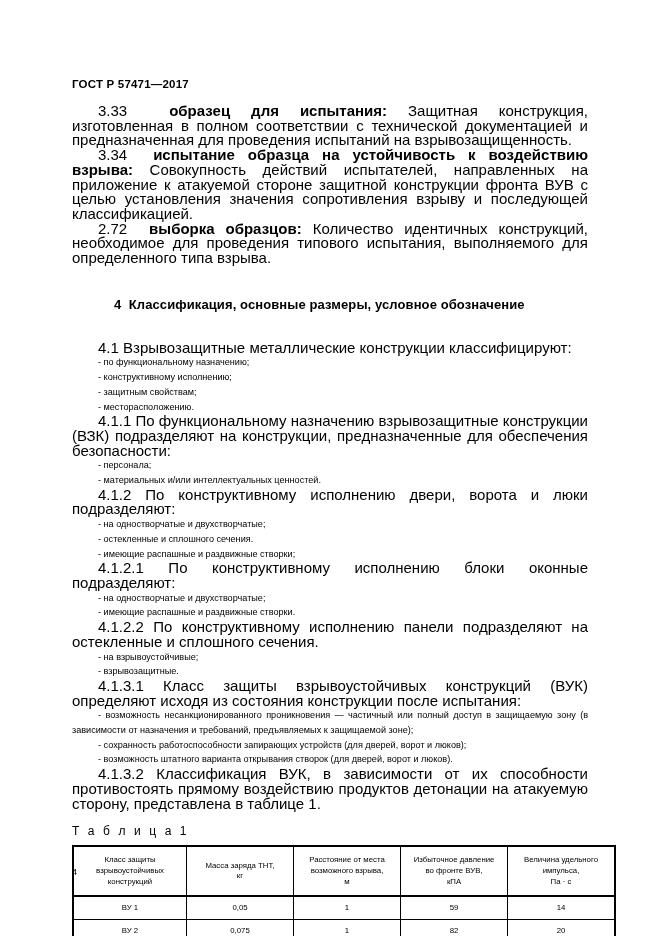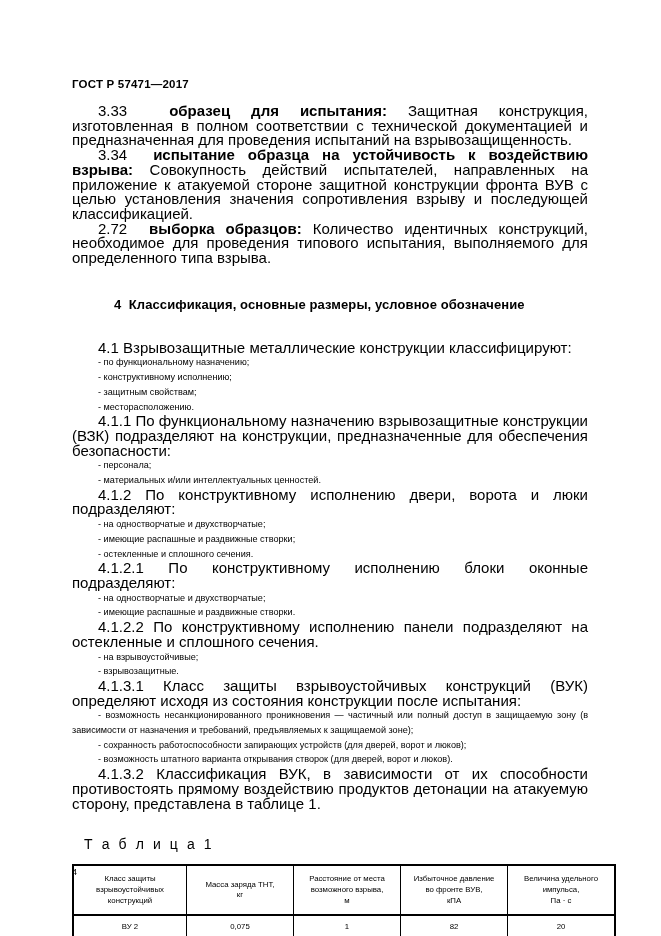--- a/index.html
+++ b/index.html
@@ -69,23 +69,23 @@
     font-weight: bold;
     line-height: 15px;
     text-indent: 26px;
     letter-spacing: 0.1px;
   }
   .gap-before-heading { height: 15px; }
   .gap-after-heading { height: 13px; }
   .gap-small { height: 13px; }
 
   .table-caption {
-    font-size: 14px;
+    font-size: 12px;
     letter-spacing: 2.6px;
-    margin: 12px;
+    margin: 0;
     padding-left: 0px;
   }
   table.gost-table {
     border-collapse: collapse;
     width: 516px;
     margin-top: 7px;
     table-layout: fixed;
   }
   table.gost-table th,
   table.gost-table td {
@@ -157,22 +157,22 @@
     <p class="dash">- конструктивному исполнению;</p>
     <p class="dash">- защитным свойствам;</p>
     <p class="dash">- месторасположению.</p>
 
     <p class="para">4.1.1  По функциональному назначению взрывозащитные конструкции (ВЗК) подразделяют на конструкции, предназначенные для обеспечения безопасности:</p>
     <p class="dash">- персонала;</p>
     <p class="dash">- материальных и/или интеллектуальных ценностей.</p>
 
     <p class="para">4.1.2  По конструктивному исполнению двери, ворота и люки подразделяют:</p>
     <p class="dash">- на одностворчатые и двухстворчатые;</p>
+    <p class="dash">- остекленные и сплошного сечения.</p>
     <p class="dash">- имеющие распашные и раздвижные створки;</p>
-    <p class="dash">- остекленные и сплошного сечения.</p>
 
     <p class="para">4.1.2.1  По конструктивному исполнению блоки оконные подразделяют:</p>
     <p class="dash">- на одностворчатые и двухстворчатые;</p>
     <p class="dash">- имеющие распашные и раздвижные створки.</p>
 
     <p class="para">4.1.2.2  По конструктивному исполнению панели подразделяют на остекленные и сплошного сечения.</p>
 
     <p class="dash">- на взрывоустойчивые;</p>
     <p class="dash">- взрывозащитные.</p>
 
@@ -192,20 +192,27 @@
         <tr>
           <th class="col-1">Класс защиты<br>взрывоустойчивых<br>конструкций</th>
           <th class="col-2">Масса заряда ТНТ,<br>кг</th>
           <th class="col-3">Расстояние от места<br>возможного взрыва,<br>м</th>
           <th class="col-4">Избыточное давление<br>во фронте ВУВ,<br>кПА</th>
           <th class="col-5">Величина удельного<br>импульса,<br>Па · с</th>
         </tr>
       </thead>
       <tbody>
           <tr>
+            <td class="col-1">ВУ 1</td>
+            <td class="col-2">0,05</td>
+            <td class="col-3">1</td>
+            <td class="col-4">59</td>
+            <td class="col-5">14</td>
+          </tr>
+          <tr>
             <td class="col-1">ВУ 2</td>
             <td class="col-2">0,075</td>
             <td class="col-3">1</td>
             <td class="col-4">82</td>
             <td class="col-5">20</td>
           </tr>
           <tr>
             <td class="col-1">ВУ 3</td>
             <td class="col-2">0,1</td>
             <td class="col-3">1</td>

